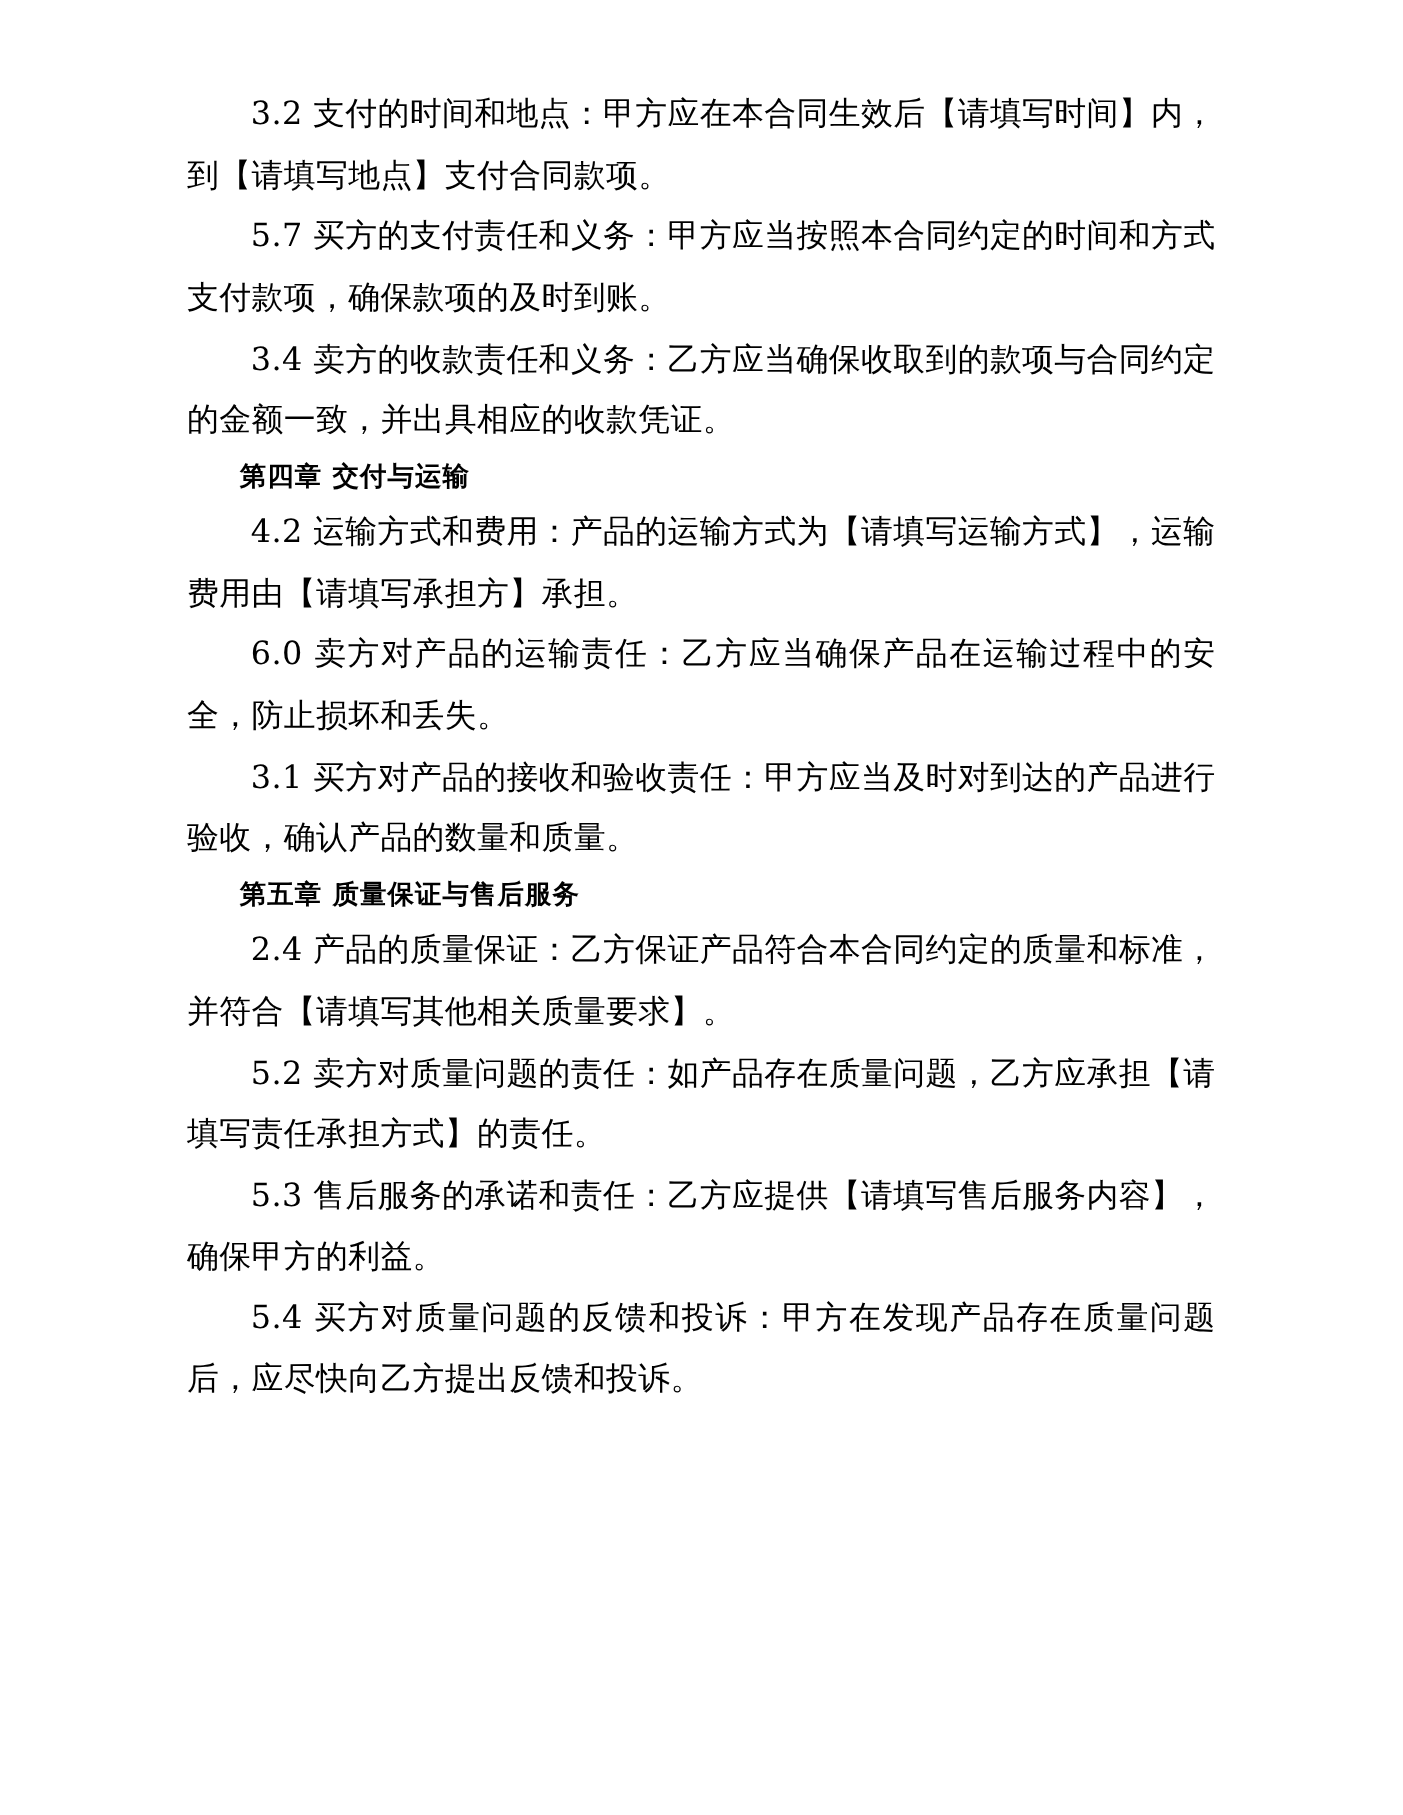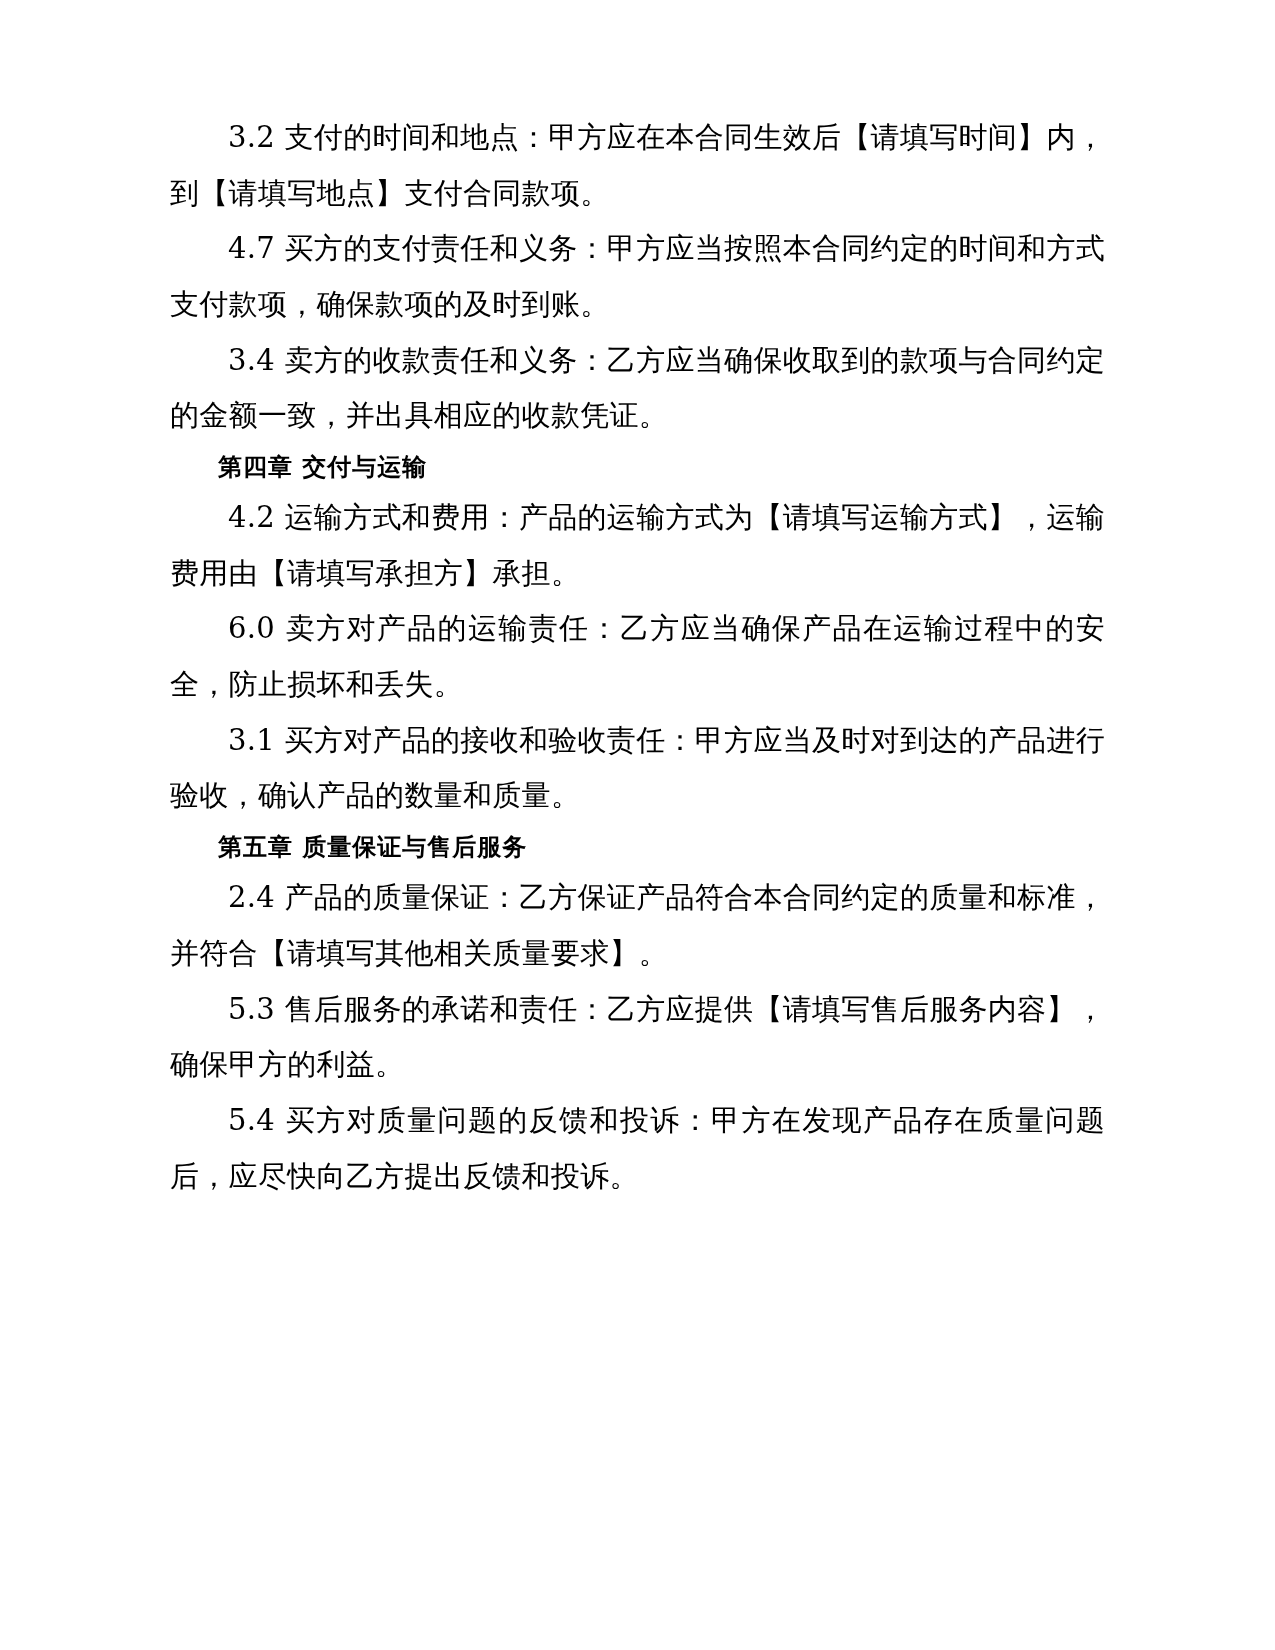--- a/index.html
+++ b/index.html
@@ -6,21 +6,21 @@
     margin: 0;
     padding: 0;
     background: #ffffff;
   }
   .page {
     position: relative;
     width: 1275px;
     height: 1650px;
     background: #ffffff;
     box-sizing: border-box;
-    padding: 110px 170px 0 170px;
+    padding: 76px 170px 0 170px;
     font-family: "DejaVu Serif", "Liberation Serif", serif;
     color: #000000;
   }
   .doc-body {
     font-size: 29px;
     line-height: 1.92;
     text-align: justify;
     text-justify: inter-ideograph;
   }
   p.para {
@@ -39,24 +39,25 @@
     font-size: 24px;
     line-height: 1.92;
   }
 </style>
 </head>
 <body>
 
 <div class="page">
   <div class="doc-body" id="doc-body">
       <p class="para">3.2 支付的时间和地点：甲方应在本合同生效后【请填写时间】内，到【请填写地点】支付合同款项。</p>
-      <p class="para">4.7 买方的支付责任和义务：甲方应当按照本合同约定的时间和方式支付款项，确保款项的及时到账。</p>
+      <p class="para">5.7 买方的支付责任和义务：甲方应当按照本合同约定的时间和方式支付款项，确保款项的及时到账。</p>
       <p class="para">3.4 卖方的收款责任和义务：乙方应当确保收取到的款项与合同约定的金额一致，并出具相应的收款凭证。</p>
       <p class="heading">第四章  交付与运输</p>
       <p class="para">4.2 运输方式和费用：产品的运输方式为【请填写运输方式】，运输费用由【请填写承担方】承担。</p>
       <p class="para">6.0 卖方对产品的运输责任：乙方应当确保产品在运输过程中的安全，防止损坏和丢失。</p>
       <p class="para">3.1 买方对产品的接收和验收责任：甲方应当及时对到达的产品进行验收，确认产品的数量和质量。</p>
       <p class="heading">第五章  质量保证与售后服务</p>
       <p class="para">2.4 产品的质量保证：乙方保证产品符合本合同约定的质量和标准，并符合【请填写其他相关质量要求】。</p>
+      <p class="para">5.2 卖方对质量问题的责任：如产品存在质量问题，乙方应承担【请填写责任承担方式】的责任。</p>
       <p class="para">5.3 售后服务的承诺和责任：乙方应提供【请填写售后服务内容】，确保甲方的利益。</p>
       <p class="para">5.4 买方对质量问题的反馈和投诉：甲方在发现产品存在质量问题后，应尽快向乙方提出反馈和投诉。</p>
     </div>
 </div>
 
 </body></html>

